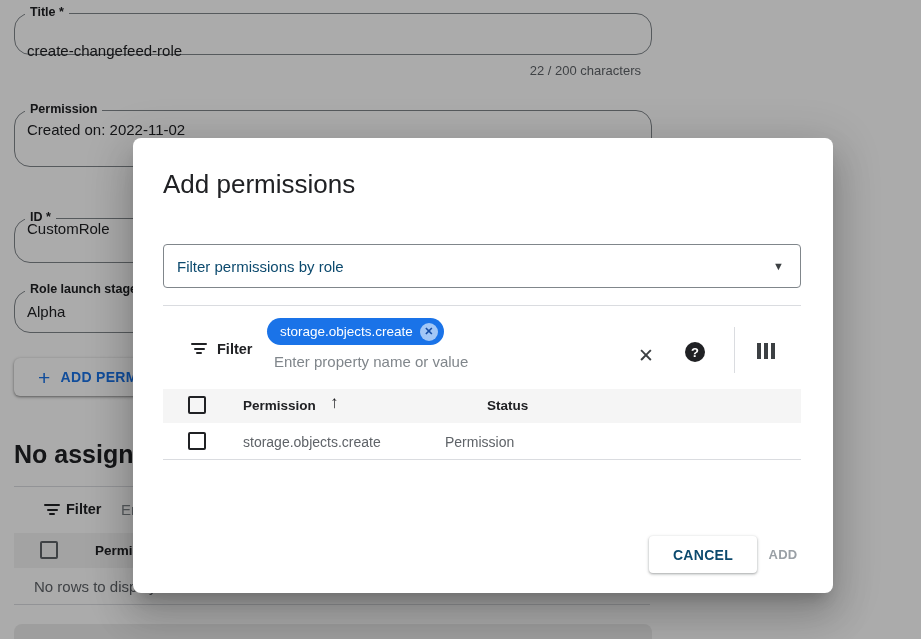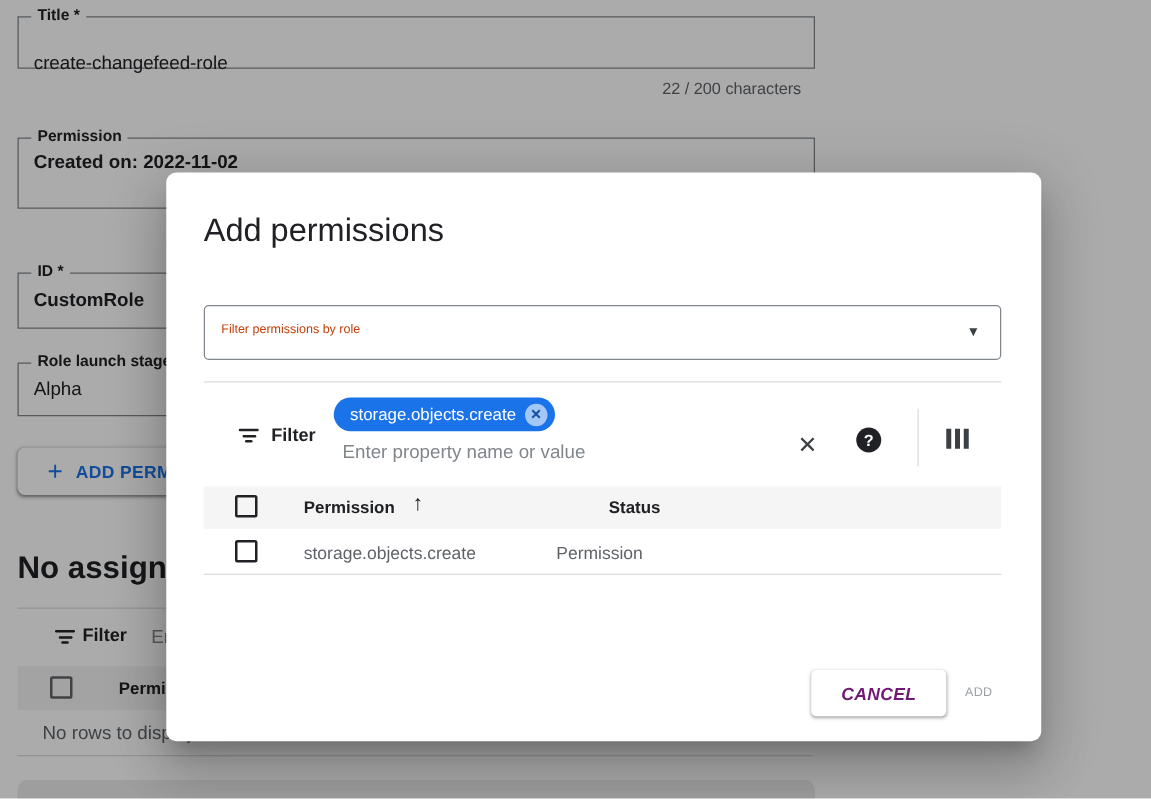--- a/index.html
+++ b/index.html
@@ -2,32 +2,32 @@
 <html><head>
 <meta charset="utf-8">
 <style>
   * { margin:0; padding:0; box-sizing:border-box; }
   html,body { width:921px; height:639px; }
   body { font-family:"Liberation Sans", sans-serif; background:#fff; }
   .screen { position:relative; width:921px; height:639px; overflow:hidden; background:#fff; }
 
   
   .bg-page { position:absolute; inset:0; }
-  .mfield { position:absolute; border:1px solid #80868b; border-radius:0; background:#fff; }
+  .mfield { position:absolute; border:1px solid #80868b; border-radius:16px; background:#fff; }
   .mfield .flabel { position:absolute; top:-9px; left:10px; background:#fff; padding:0 5px;
                     font-size:12.5px; font-weight:700; color:#202124; white-space:nowrap; }
   .mfield .fvalue { position:absolute; left:12px; font-size:15px; color:#202124; white-space:nowrap; }
   .f-title { left:14px; top:13px; width:638px; height:42px; }
   .f-title .fvalue { top:28px; }
   .char-counter { position:absolute; left:14px; top:63px; width:627px; text-align:right;
                   font-size:13px; color:#5f6368; }
   .f-desc { left:14px; top:110px; width:638px; height:57px; }
-  .f-desc .fvalue { top:10px;font-weight:bold; }
+  .f-desc .fvalue { top:10px; }
   .f-id { left:14px; top:218px; width:638px; height:45px; }
-  .f-id .fvalue { top:13px;font-weight:bold; }
+  .f-id .fvalue { top:1px; }
   .f-stage { left:14px; top:290px; width:638px; height:43px; }
   .f-stage .fvalue { top:12px; }
   .btn-add-perm { position:absolute; left:14px; top:358px; width:230px; height:38px;
                   background:#fff; border:none; border-radius:6px;
                   box-shadow:0 1px 2px rgba(0,0,0,.3), 0 1px 3px 1px rgba(0,0,0,.15);
                   color:#1a73e8; font-family:inherit; font-size:14px; font-weight:700; letter-spacing:.3px;
                   display:flex; align-items:center; gap:10px; padding-left:24px; cursor:pointer; white-space:nowrap; }
   .btn-add-perm .plus { font-size:21px; font-weight:400; line-height:1; }
   .bg-heading { position:absolute; left:14px; top:440px; font-size:25px; font-weight:700;
                 color:#202124; white-space:nowrap; }
@@ -51,21 +51,21 @@
   
   .overlay { position:absolute; inset:0; background:rgba(0,0,0,0.33); }
 
   
   .dialog { position:absolute; left:133px; top:138px; width:700px; height:455px; background:#fff;
             border-radius:8px;
             box-shadow:0 11px 15px -7px rgba(0,0,0,.2), 0 24px 38px 3px rgba(0,0,0,.14), 0 9px 46px 8px rgba(0,0,0,.12); }
   .dlg-title { position:absolute; left:30px; top:31px; font-size:26px; color:#202124; white-space:nowrap; }
   .dlg-select { position:absolute; left:30px; top:106px; width:638px; height:44px;
                 border:1px solid #80868b; border-radius:4px; background:#fff; cursor:pointer; }
-  .dlg-select .sel-text { position:absolute; left:13px; top:13px; font-size:10px; color:#c2410c; }
+  .dlg-select .sel-text { position:absolute; left:13px; top:13px; font-size:15px; color:#0c4a6e; }
   .dlg-select .caret { position:absolute; right:16px; top:15px; font-size:11px; color:#3c4043; }
   .dlg-div1 { left:30px; top:167px; width:638px; }
   .dlg-funnel { left:58px; top:205px; }
   .dlg-filter-label { position:absolute; left:84px; top:203px; font-size:14.5px; font-weight:700; color:#202124; }
   .chip { position:absolute; left:134px; top:180px; height:27px; border-radius:14px;
           background:#1a73e8; display:flex; align-items:center; padding:0 6px 0 13px; cursor:pointer; }
   .chip .chip-text { color:#fff; font-size:13.5px; white-space:nowrap; }
   .chip .chip-x { width:18px; height:18px; margin-left:7px; border-radius:50%;
                   background:rgba(255,255,255,0.6); color:#174ea6; font-size:11px; font-weight:700;
                   display:flex; align-items:center; justify-content:center; cursor:pointer; }
@@ -83,24 +83,24 @@
   .dlg-h-cbox { left:55px; top:258px; }
   .dlg-th-perm { position:absolute; left:110px; top:260px; font-size:13.5px; font-weight:700; color:#202124; cursor:pointer; }
   .sort-arrow { position:absolute; left:197px; top:255px; font-size:17px; color:#202124; cursor:pointer; }
   .dlg-th-status { position:absolute; left:312px; top:260px; font-size:13.5px; font-weight:700; color:#202124;margin-left:42px; }
   .dlg-r-cbox { left:55px; top:294px; }
   .dlg-td-perm { position:absolute; left:110px; top:296px; font-size:14px; color:#5f6368; white-space:nowrap; }
   .dlg-td-status { position:absolute; left:312px; top:296px; font-size:14px; color:#5f6368; white-space:nowrap; }
   .dlg-row-border { left:30px; top:321px; width:638px; }
   .btn-cancel { position:absolute; left:516px; top:398px; width:108px; height:37px; background:#fff;
                 border:none; border-radius:4px; font-family:inherit; font-size:14px; font-weight:700;
-                letter-spacing:.3px; color:#701a75; cursor:pointer;
-                box-shadow:0 1px 2px rgba(60,64,67,.3), 0 1px 3px 1px rgba(60,64,67,.15);font-style:italic; }
+                letter-spacing:.3px; color:#0c4a6e; cursor:pointer;
+                box-shadow:0 1px 2px rgba(60,64,67,.3), 0 1px 3px 1px rgba(60,64,67,.15); }
   .btn-add { position:absolute; left:620px; top:398px; width:60px; height:37px; background:transparent;
-             border:none; font-family:inherit; font-size:10px; font-weight:400; letter-spacing:.3px;
+             border:none; font-family:inherit; font-size:13px; font-weight:700; letter-spacing:.3px;
              color:#9aa0a6; cursor:default; }
 </style>
 </head>
 <body>
 
 <div class="screen">
 
   <div class="bg-page">
 
     <div class="mfield f-title">

